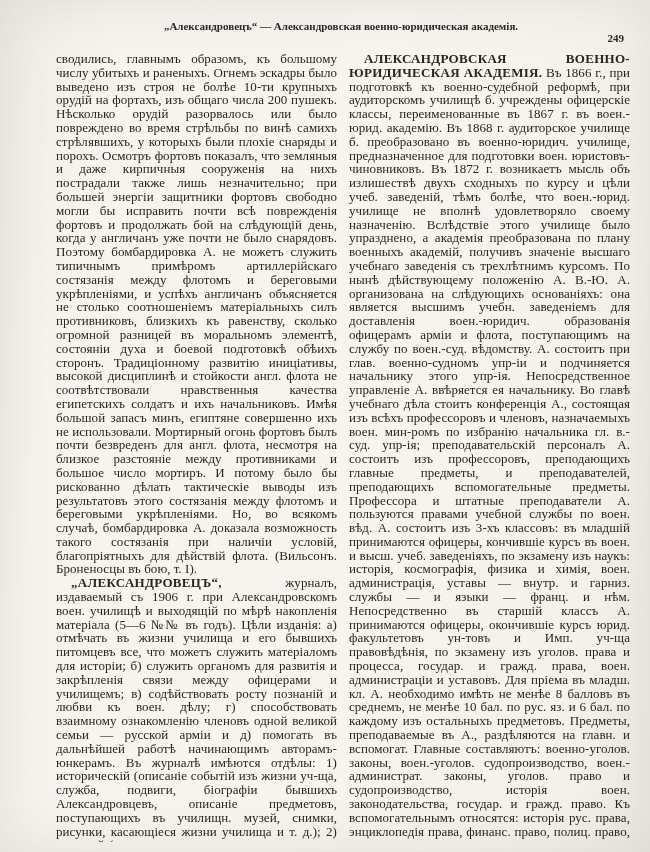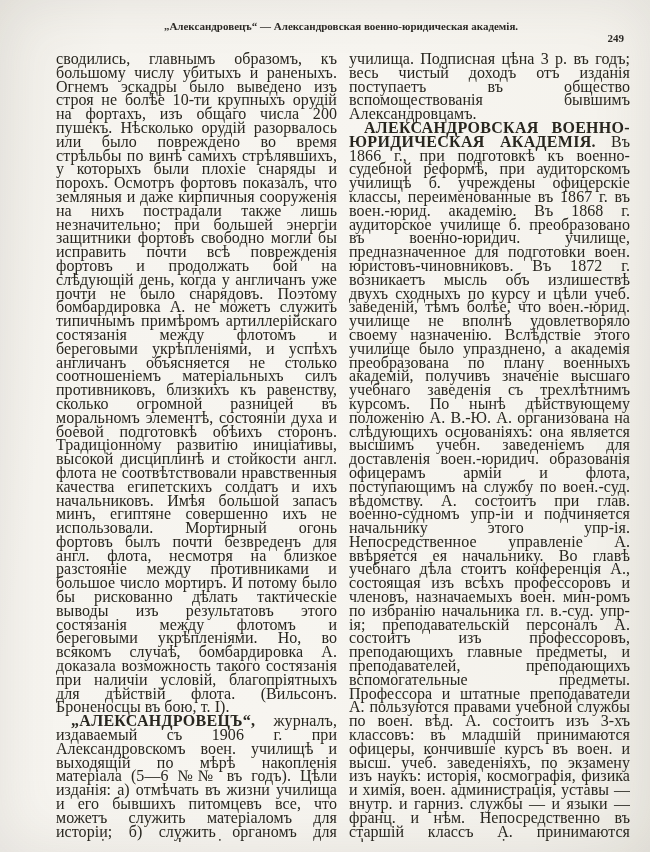--- a/index.html
+++ b/index.html
@@ -36,21 +36,21 @@
     font-weight: bold;
     margin-top: 8px;
   }
   .col {
     position: absolute;
     top: 52px;
     bottom: 10px;
     width: 281px;
     overflow: hidden;
     text-align: justify;
-    font-size: 16px;
+    font-size: 13px;
     line-height: 13.8px;
     letter-spacing: 0.05px;
     color: #28261f;
   }
   .col-left  { left: 56px; }
   .col-right { left: 349px; }
   .col p.para {
     margin: 0;
     padding: 0;
   }
@@ -70,17 +70,16 @@
     <span>„Александровецъ“ — Александровская военно-юридическая академія.</span>
     <span class="page-number">249</span>
   </div>
 
   <div class="col col-left">
       <p class="para">сводились, главнымъ образомъ, къ большому числу убитыхъ и раненыхъ. Огнемъ эскадры было выведено изъ строя не болѣе 10-ти крупныхъ орудій на фортахъ, изъ общаго числа 200 пушекъ. Нѣсколько орудій разорвалось или было повреждено во время стрѣльбы по винѣ самихъ стрѣлявшихъ, у которыхъ были плохіе снаряды и порохъ. Осмотръ фортовъ показалъ, что земляныя и даже кирпичныя сооруженія на нихъ пострадали также лишь незначительно; при большей энергіи защитники фортовъ свободно могли бы исправить почти всѣ поврежденія фортовъ и продолжать бой на слѣдующій день, когда у англичанъ уже почти не было снарядовъ. Поэтому бомбардировка А. не можетъ служить типичнымъ примѣромъ артиллерійскаго состязанія между флотомъ и береговыми укрѣпленіями, и успѣхъ англичанъ объясняется не столько соотношеніемъ матеріальныхъ силъ противниковъ, близкихъ къ равенству, сколько огромной разницей въ моральномъ элементѣ, состояніи духа и боевой подготовкѣ обѣихъ сторонъ. Традиціонному развитію иниціативы, высокой дисциплинѣ и стойкости англ. флота не соотвѣтствовали нравственныя качества египетскихъ солдатъ и ихъ начальниковъ. Имѣя большой запасъ минъ, египтяне совершенно ихъ не использовали. Мортирный огонь фортовъ былъ почти безвреденъ для англ. флота, несмотря на близкое разстояніе между противниками и большое число мортиръ. И потому было бы рискованно дѣлать тактическіе выводы изъ результатовъ этого состязанія между флотомъ и береговыми укрѣпленіями. Но, во всякомъ случаѣ, бомбардировка А. доказала возможность такого состязанія при наличіи условій, благопріятныхъ для дѣйствій флота. (Вильсонъ. Броненосцы въ бою, т. I).</p>
       <p class="para indent"><b class="lead-caps">„АЛЕКСАНДРОВЕЦЪ“,</b> журналъ, издаваемый съ 1906 г. при Александровскомъ воен. училищѣ и выходящій по мѣрѣ накопленія матеріала (5—6 №№ въ годъ). Цѣли изданія: а) отмѣчать въ жизни училища и его бывшихъ питомцевъ все, что можетъ служить матеріаломъ для исторіи; б) служить органомъ для развитія и закрѣпленія связи между офицерами и училищемъ; в) содѣйствовать росту познаній и любви къ воен. дѣлу; г) способствовать взаимному ознакомленію членовъ одной великой семьи — русской арміи и д) помогать въ дальнѣйшей работѣ начинающимъ авторамъ-юнкерамъ. Въ журналѣ имѣются отдѣлы: 1) историческій (описаніе событій изъ жизни уч-ща, служба, подвиги, біографіи бывшихъ Александровцевъ, описаніе предметовъ, поступающихъ въ училищн. музей, снимки, рисунки, касающіеся жизни училища и т. д.); 2) военный (статьи по различнымъ отраслямъ воен. дѣла, избранные рефераты юнкеровъ); 3) научный (научн. статьи и лекціи, читанныя для офицеровъ Московскаго гарнизона); 4) литературный (беллетр. произведенія и стихотворенія, преимущ. бывшихъ и настоящихъ Александровцевъ) и 5) смѣсь (письма, замѣтки, впечатлѣнія бывшихъ Александровцевъ, библіографія, рисунки, портреты, каррикатуры и пр.). Въ журналѣ, помимо педагогическаго персонала училища, принимаютъ участіе юнкера и бывшіе питомцы училища. Редакторомъ состоитъ одинъ изъ офицеровъ</p>
     </div>
 
   <div class="col col-right">
-      <p class="para">училища. Подписная цѣна 3 р. въ годъ; весь чистый доходъ отъ изданія поступаетъ въ общество вспомоществованія бывшимъ Александровцамъ.</p>
       <p class="para indent article-gap"><b class="lead-caps">АЛЕКСАНДРОВСКАЯ ВОЕННО-ЮРИДИЧЕСКАЯ АКАДЕМІЯ.</b> Въ 1866 г., при подготовкѣ къ военно-судебной реформѣ, при аудиторскомъ училищѣ б. учреждены офицерскіе классы, переименованные въ 1867 г. въ воен.-юрид. академію. Въ 1868 г. аудиторское училище б. преобразовано въ военно-юридич. училище, предназначенное для подготовки воен. юристовъ-чиновниковъ. Въ 1872 г. возникаетъ мысль объ излишествѣ двухъ сходныхъ по курсу и цѣли учеб. заведеній, тѣмъ болѣе, что воен.-юрид. училище не вполнѣ удовлетворяло своему назначенію. Вслѣдствіе этого училище было упразднено, а академія преобразована по плану военныхъ академій, получивъ значеніе высшаго учебнаго заведенія съ трехлѣтнимъ курсомъ. По нынѣ дѣйствующему положенію А. В.-Ю. А. организована на слѣдующихъ основаніяхъ: она является высшимъ учебн. заведеніемъ для доставленія воен.-юридич. образованія офицерамъ арміи и флота, поступающимъ на службу по воен.-суд. вѣдомству. А. состоитъ при глав. военно-судномъ упр-іи и подчиняется начальнику этого упр-ія. Непосредственное управленіе А. ввѣряется ея начальнику. Во главѣ учебнаго дѣла стоитъ конференція А., состоящая изъ всѣхъ профессоровъ и членовъ, назначаемыхъ воен. мин-ромъ по избранію начальника гл. в.-суд. упр-ія; преподавательскій персоналъ А. состоитъ изъ профессоровъ, преподающихъ главные предметы, и преподавателей, преподающихъ вспомогательные предметы. Профессора и штатные преподаватели А. пользуются правами учебной службы по воен. вѣд. А. состоитъ изъ 3-хъ классовъ: въ младшій принимаются офицеры, кончившіе курсъ въ воен. и высш. учеб. заведеніяхъ, по экзамену изъ наукъ: исторія, космографія, физика и химія, воен. администрація, уставы — внутр. и гарниз. службы — и языки — франц. и нѣм. Непосредственно въ старшій классъ А. принимаются офицеры, окончившіе курсъ юрид. факультетовъ ун-товъ и Имп. уч-ща правовѣдѣнія, по экзамену изъ уголов. права и процесса, государ. и гражд. права, воен. администраціи и уставовъ. Для пріема въ младш. кл. А. необходимо имѣть не менѣе 8 балловъ въ среднемъ, не менѣе 10 бал. по рус. яз. и 6 бал. по каждому изъ остальныхъ предметовъ. Предметы, преподаваемые въ А., раздѣляются на главн. и вспомогат. Главные составляютъ: военно-уголов. законы, воен.-уголов. судопроизводство, воен.-администрат. законы, уголов. право и судопроизводство, исторія воен. законодательства, государ. и гражд. право. Къ вспомогательнымъ относятся: исторія рус. права, энциклопедія права, финанс. право, полиц. право, церков. право, международ. право, политич. экономія, уголов. процессъ, судебная медицина, психологія и логика. По окончаніи прохожденія курсовъ слушатели обязаны исполнить письменную работу на тему по одному изъ главныхъ предметовъ. При выпускѣ изъ А. офицеры раздѣляются на 2 разр.: къ первому относятся получившіе по каждому изъ глав. предметовъ въ отдѣльности не менѣе 10 бал., въ среднемъ не менѣе 9 бал. и по остальнымъ не менѣе 6 бал., ко второму — имѣющіе</p>
     </div>
 
 </div>
 
 </body></html>

